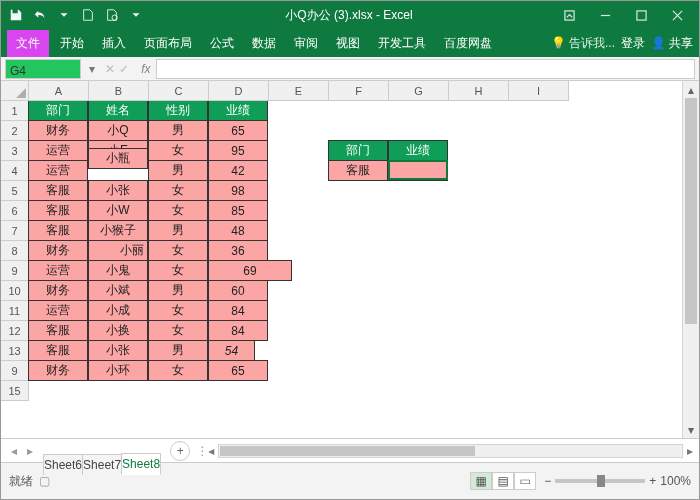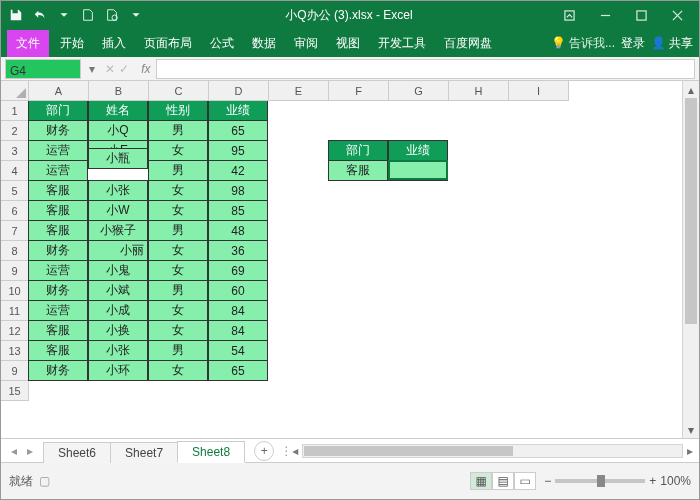--- a/index.html
+++ b/index.html
@@ -25,34 +25,34 @@
 .fx-lbl{font-style:italic;color:#888;padding:0 6px}
 .fbar{flex:1;height:20px;background:#fff;border:1px solid #ccc;margin-right:4px}
 .grid-wrap{flex:1;display:flex;overflow:hidden;position:relative}
 .corner{width:28px;height:20px;background:#f0f0f0;border-right:1px solid #ccc;border-bottom:1px solid #ccc;position:relative}
 .corner::after{content:"";position:absolute;right:2px;bottom:2px;border:5px solid transparent;border-right-color:#b0b0b0;border-bottom-color:#b0b0b0}
 .colhdrs{display:flex;height:20px}
 .ch{background:#f0f0f0;border-right:1px solid #ccc;border-bottom:1px solid #ccc;display:flex;align-items:center;justify-content:center;color:#555;font-size:11px}
 .rowhdrs{display:flex;flex-direction:column;width:28px}
 .rh{height:20px;background:#f0f0f0;border-right:1px solid #ccc;border-bottom:1px solid #ccc;display:flex;align-items:center;justify-content:center;color:#555;font-size:11px}
 .cells{position:relative}
-.cell{position:absolute;height:20px;border-right:1px solid #e0e0e0;border-bottom:1px solid #e0e0e0;display:flex;align-items:center;justify-content:center;font-size:12px;color:#222;background:#86efac}
+.cell{position:absolute;height:20px;border-right:1px solid #e0e0e0;border-bottom:1px solid #e0e0e0;display:flex;align-items:center;justify-content:center;font-size:12px;color:#222;background:#fca5a5}
 .cell.hdr{background:#0f9d58;color:#fff;font-weight:500;border-right:1px solid #333;border-bottom:1px solid #333;border-top:1px solid #333}
 .cell.b{border:1px solid #333;margin:-1px 0 0 -1px;height:21px}
 .cell.b + .cell.b{}
 .active-ring{position:absolute;border:2px solid #0f7a3f;pointer-events:none;z-index:5}
 .vscroll{width:17px;background:#f0f0f0;border-left:1px solid #d4d4d4;display:flex;flex-direction:column}
 .sbtn{height:17px;display:flex;align-items:center;justify-content:center;color:#666}
 .strack{flex:1;background:#f0f0f0;position:relative}
 .sthumb{position:absolute;left:2px;right:2px;background:#c6c6c6}
 .sheetbar{height:24px;background:#fff;border-top:1px solid #ccc;display:flex;align-items:center}
 .snav{display:flex;gap:2px;padding:0 6px;color:#999}
 .snav span{width:14px;text-align:center}
 .stabs{display:flex;align-items:flex-end;height:100%}
-.stab{padding:3px 14px;border:1px solid #ccc;border-bottom:none;background:#f4f4f4;color:#444;font-size:12px;margin-right:-1px;position:relative;top:1px}
+.stab{padding:3px 0;border:1px solid #ccc;border-bottom:none;background:#f4f4f4;color:#444;font-size:12px;margin-right:-1px;position:relative;top:13px}
 .stab.active{background:#fff;border-bottom:1px solid #fff;color:#0f7a3f;font-weight:500;z-index:2}
 .addsheet{width:20px;height:20px;border:1px solid #ccc;border-radius:50%;display:flex;align-items:center;justify-content:center;margin-left:10px;color:#666}
 .hscroll-area{flex:1;display:flex;align-items:center;padding:0 6px}
 .hbar{flex:1;height:14px;background:#f0f0f0;border:1px solid #d4d4d4;margin:0 4px;position:relative;display:flex;align-items:center}
 .hthumb{position:absolute;top:1px;bottom:1px;background:#c6c6c6}
 .status{height:37px;background:#f3f3f3;border-top:1px solid #ccc;display:flex;align-items:center;padding:0 8px;color:#555;font-size:11px}
 .status-right{margin-left:auto;display:flex;align-items:center;gap:8px}
 .viewbtns{display:flex}
 .vbtn{width:22px;height:18px;border:1px solid #ccc;display:flex;align-items:center;justify-content:center;background:#fff}
 .vbtn.active{background:#d4ead9}
@@ -226,37 +226,37 @@
           <div class="cell b" style="left: 60px; top: 120px; width: 60px;">小猴子</div>
           <div class="cell b" style="left: 120px; top: 120px; width: 60px;">男</div>
           <div class="cell b" style="left: 180px; top: 120px; width: 60px;">48</div>
           <div class="cell b" style="left: 0px; top: 140px; width: 60px;">财务</div>
           <div class="cell b" style="left: 60px; top: 140px; width: 60px; padding-left: 28px;">小丽</div>
           <div class="cell b" style="left: 120px; top: 140px; width: 60px;">女</div>
           <div class="cell b" style="left: 180px; top: 140px; width: 60px;">36</div>
           <div class="cell b" style="left: 0px; top: 160px; width: 60px;">运营</div>
           <div class="cell b" style="left: 60px; top: 160px; width: 60px;">小鬼</div>
           <div class="cell b" style="left: 120px; top: 160px; width: 60px;">女</div>
-          <div class="cell b" style="left: 180px; top: 160px; width: 60px;">69</div>
+          <div class="cell b" style="left: 180px; top: 160px; width: 84px;">69</div>
           <div class="cell b" style="left: 0px; top: 180px; width: 60px;">财务</div>
           <div class="cell b" style="left: 60px; top: 180px; width: 60px;">小斌</div>
           <div class="cell b" style="left: 120px; top: 180px; width: 60px;">男</div>
           <div class="cell b" style="left: 180px; top: 180px; width: 60px;">60</div>
           <div class="cell b" style="left: 0px; top: 200px; width: 60px;">运营</div>
           <div class="cell b" style="left: 60px; top: 200px; width: 60px;">小成</div>
           <div class="cell b" style="left: 120px; top: 200px; width: 60px;">女</div>
           <div class="cell b" style="left: 180px; top: 200px; width: 60px;">84</div>
           <div class="cell b" style="left: 0px; top: 220px; width: 60px;">客服</div>
           <div class="cell b" style="left: 60px; top: 220px; width: 60px;">小换</div>
           <div class="cell b" style="left: 120px; top: 220px; width: 60px;">女</div>
           <div class="cell b" style="left: 180px; top: 220px; width: 60px;">84</div>
           <div class="cell b" style="left: 0px; top: 240px; width: 60px;">客服</div>
           <div class="cell b" style="left: 60px; top: 240px; width: 60px;">小张</div>
           <div class="cell b" style="left: 120px; top: 240px; width: 60px;">男</div>
-          <div class="cell b" style="left: 180px; top: 240px; width: 60px;">54</div>
+          <div class="cell b" style="left: 180px; top: 240px; width: 47px; font-style: italic;">54</div>
           <div class="cell b" style="left: 0px; top: 260px; width: 60px;">财务</div>
           <div class="cell b" style="left: 60px; top: 260px; width: 60px;">小环</div>
           <div class="cell b" style="left: 120px; top: 260px; width: 60px;">女</div>
           <div class="cell b" style="left: 180px; top: 260px; width: 60px;">65</div>
           <div class="cell hdr b" style="left: 300px; top: 40px; width: 60px;">部门</div>
           <div class="cell hdr b" style="left: 360px; top: 40px; width: 60px;">业绩</div>
           <div class="cell b" style="left: 300px; top: 60px; width: 60px;">客服</div>
           <div class="cell b" style="left: 360px; top: 60px; width: 60px;"></div>
           <div class="active-ring" style="left: 359px; top: 59px; width: 60px; height: 20px;"></div>
         </div>

